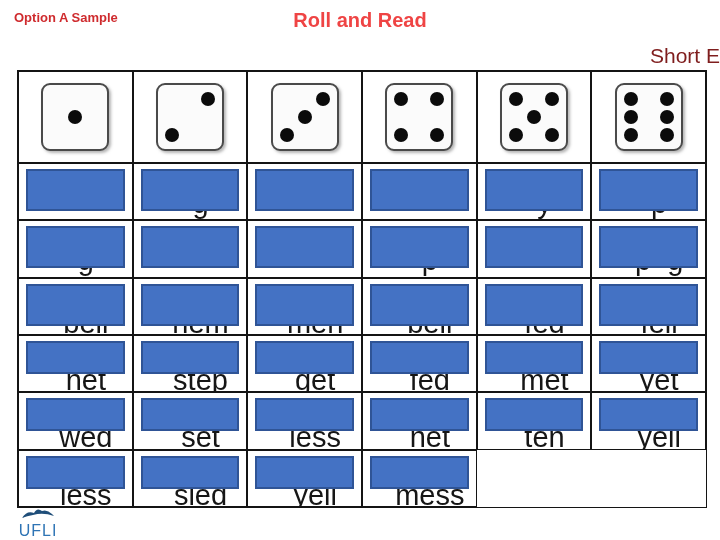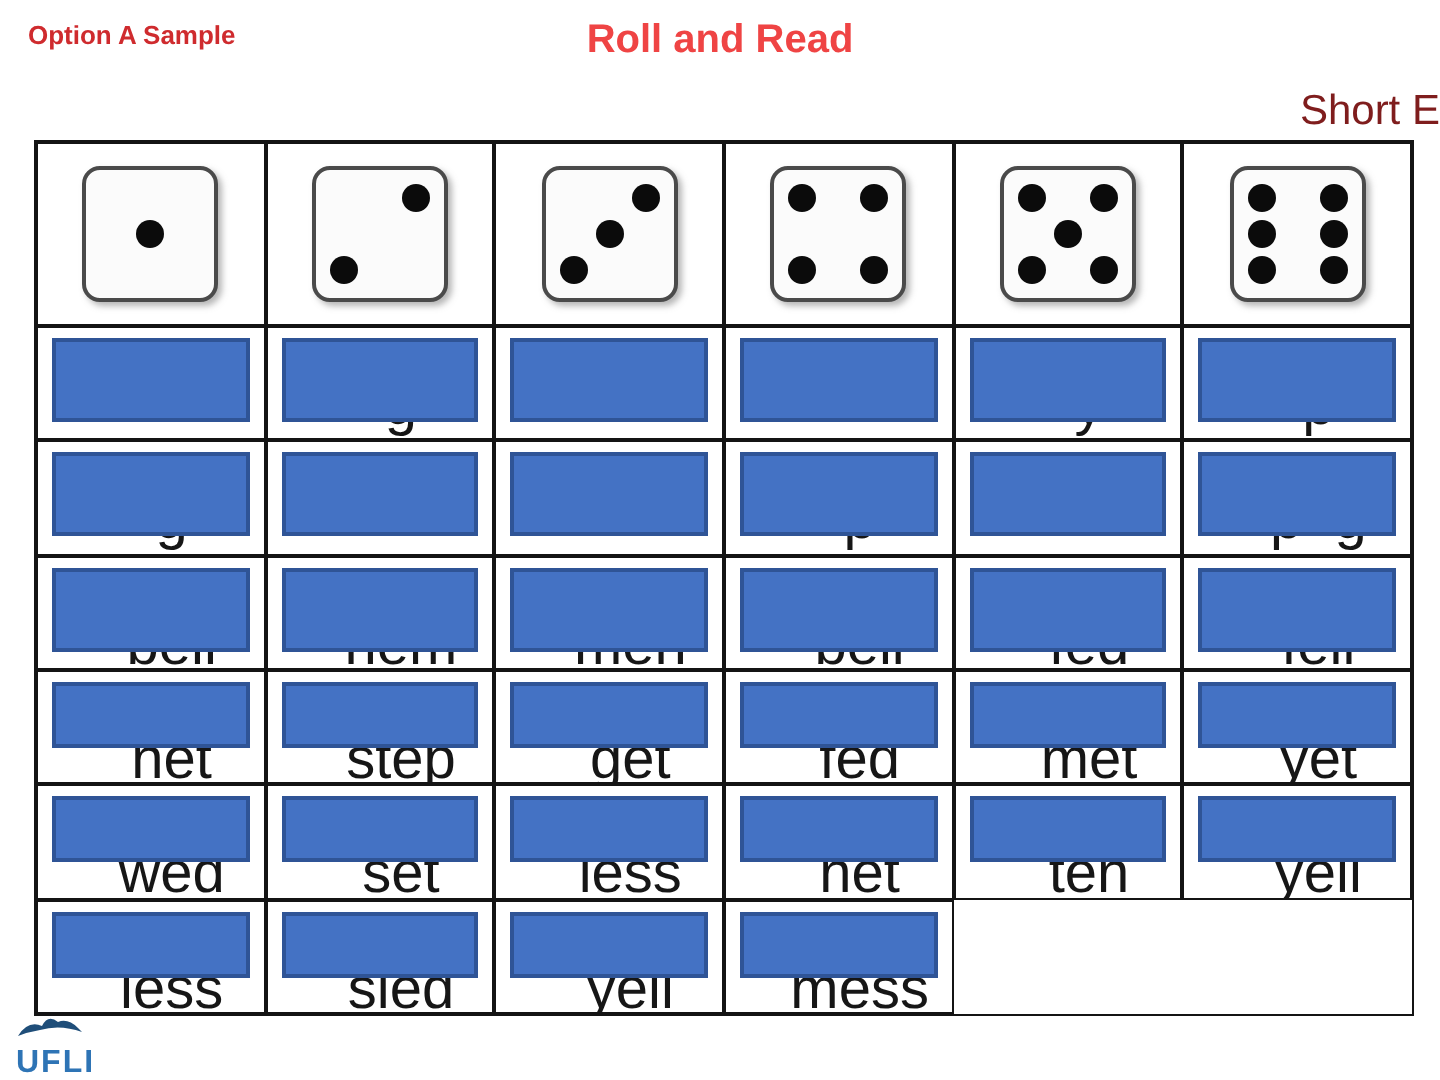--- a/index.html
+++ b/index.html
@@ -44,21 +44,21 @@
   }
   .cover{
     position:absolute;left:7px;right:7px;top:5px;height:38px;z-index:2;
     background:#4472c4;border:2px solid #2f5496;
   }
   .peek .word{top:23px;}
   .tip  .word{top:28px;}
   .half .word{top:28px;}
   .half .cover{height:29px;}
   .logo{
-    position:absolute;left:8px;top:506px;width:60px;text-align:left;font-weight:bold;
+    position:absolute;left:8px;top:506px;width:60px;text-align:center;
   }
   .logo-text{
     display:block;font-size:16px;color:#2e74b5;letter-spacing:1px;margin-top:-2px;
   }
 </style>
 </head>
 <body>
 
 <div class="page">
   <div class="option-label">Option A Sample</div>

